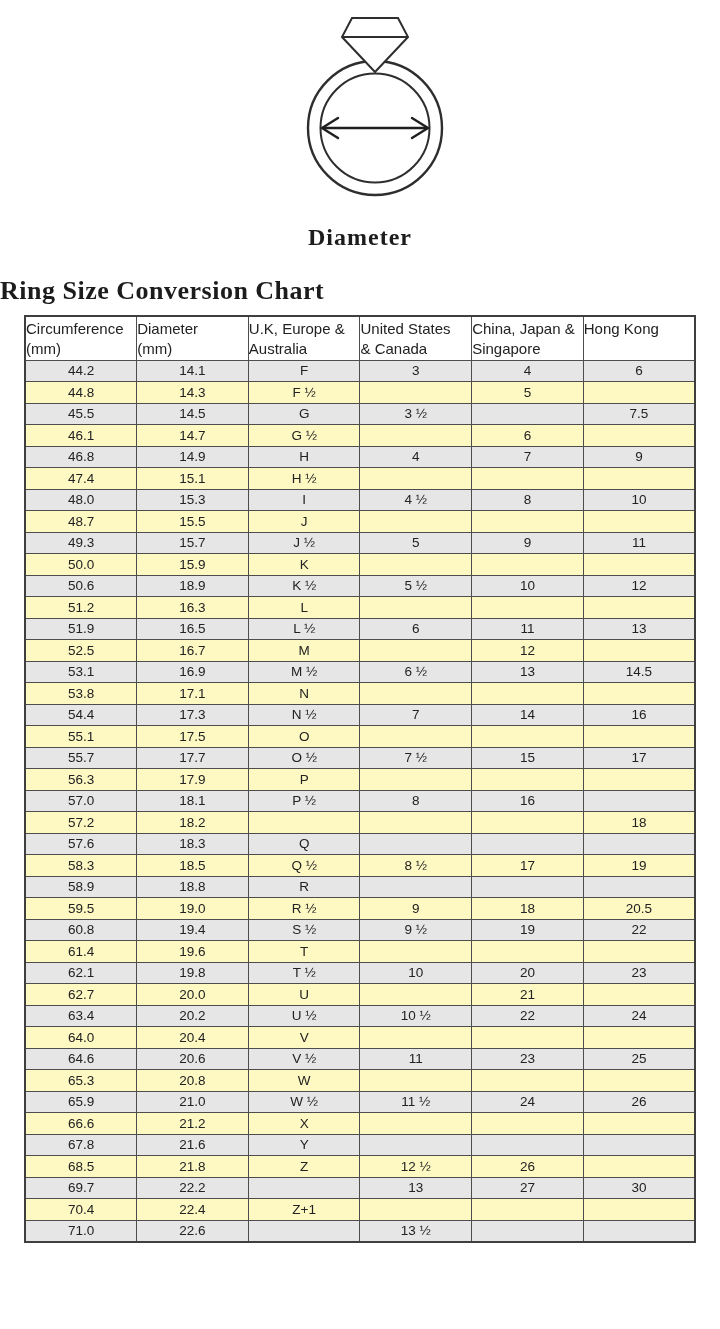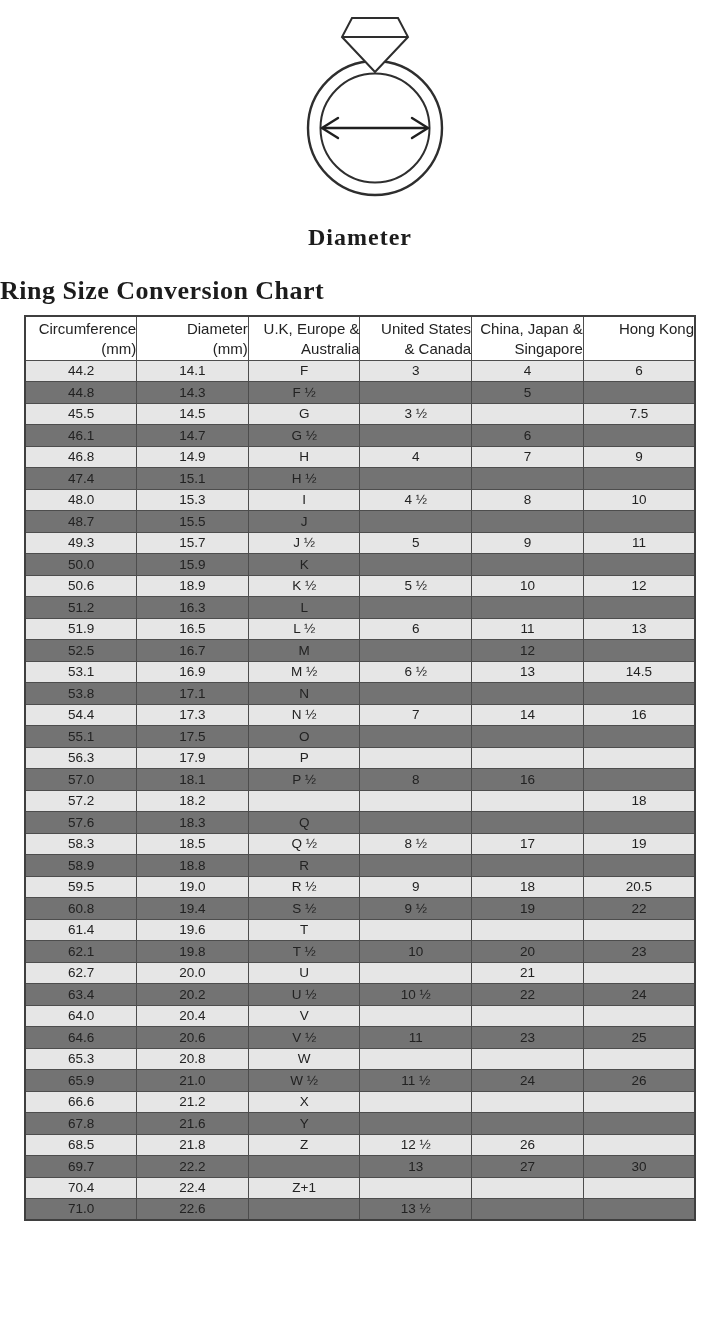--- a/index.html
+++ b/index.html
@@ -46,37 +46,37 @@
     border-collapse: collapse;
     border: 2px solid #3f3f3f;
   }
   table.ring-table th {
     border: 1px solid #4d4d4d;
     font-weight: 400;
     font-size: 15px;
     line-height: 20px;
     height: 44px;
     vertical-align: top;
-    text-align: right;
+    text-align: left;
     padding-top: 2px;
     white-space: pre-line;
     background: #ffffff;
     color: #222222;
   }
   table.ring-table td {
     border: 1px solid #4d4d4d;
     height: 21.5px;
     padding: 0;
     text-align: center;
     vertical-align: middle;
     font-size: 13.5px;
     line-height: 1;
     color: #222222;
   }
-  table.ring-table tbody tr { background: #737373; }
+  table.ring-table tbody tr { background: #fef9c3; }
   table.ring-table tbody tr:nth-child(odd) { background: #e6e6e6; }
 </style>
 </head>
 <body>
 
 <div class="page">
 
   <div class="illustration-wrap">
     <svg width="720" height="205" viewBox="0 0 720 205">
 
@@ -257,20 +257,28 @@
         </tr>
         <tr>
           <td>55.1</td>
           <td>17.5</td>
           <td>O</td>
           <td></td>
           <td></td>
           <td></td>
         </tr>
         <tr>
+          <td>55.7</td>
+          <td>17.7</td>
+          <td>O ½</td>
+          <td>7 ½</td>
+          <td>15</td>
+          <td>17</td>
+        </tr>
+        <tr>
           <td>56.3</td>
           <td>17.9</td>
           <td>P</td>
           <td></td>
           <td></td>
           <td></td>
         </tr>
         <tr>
           <td>57.0</td>
           <td>18.1</td>

